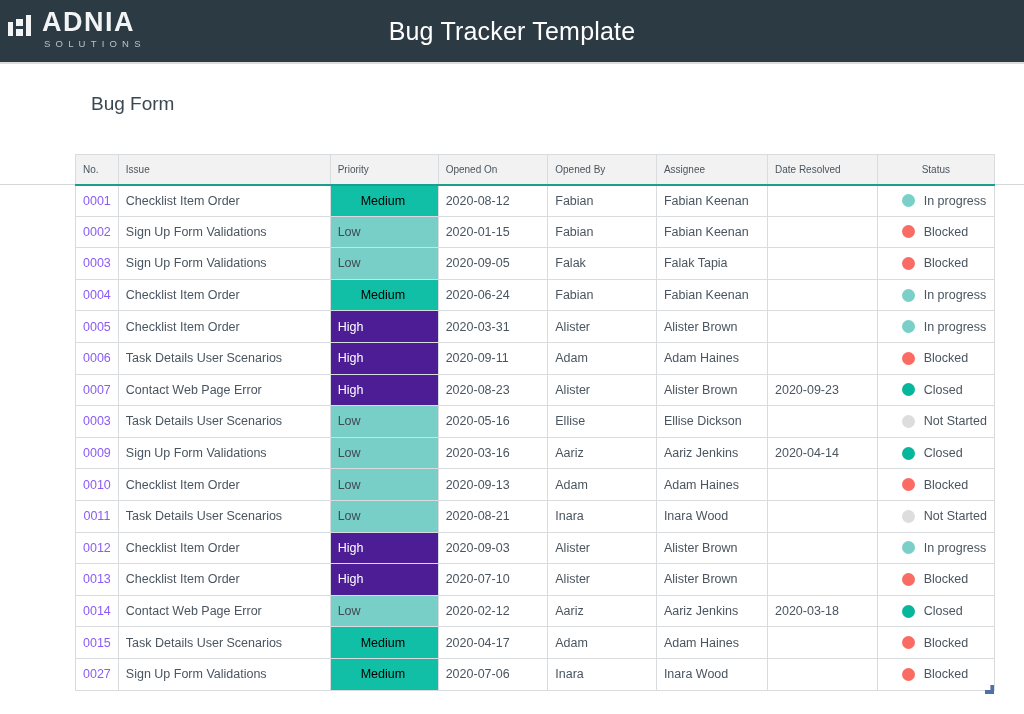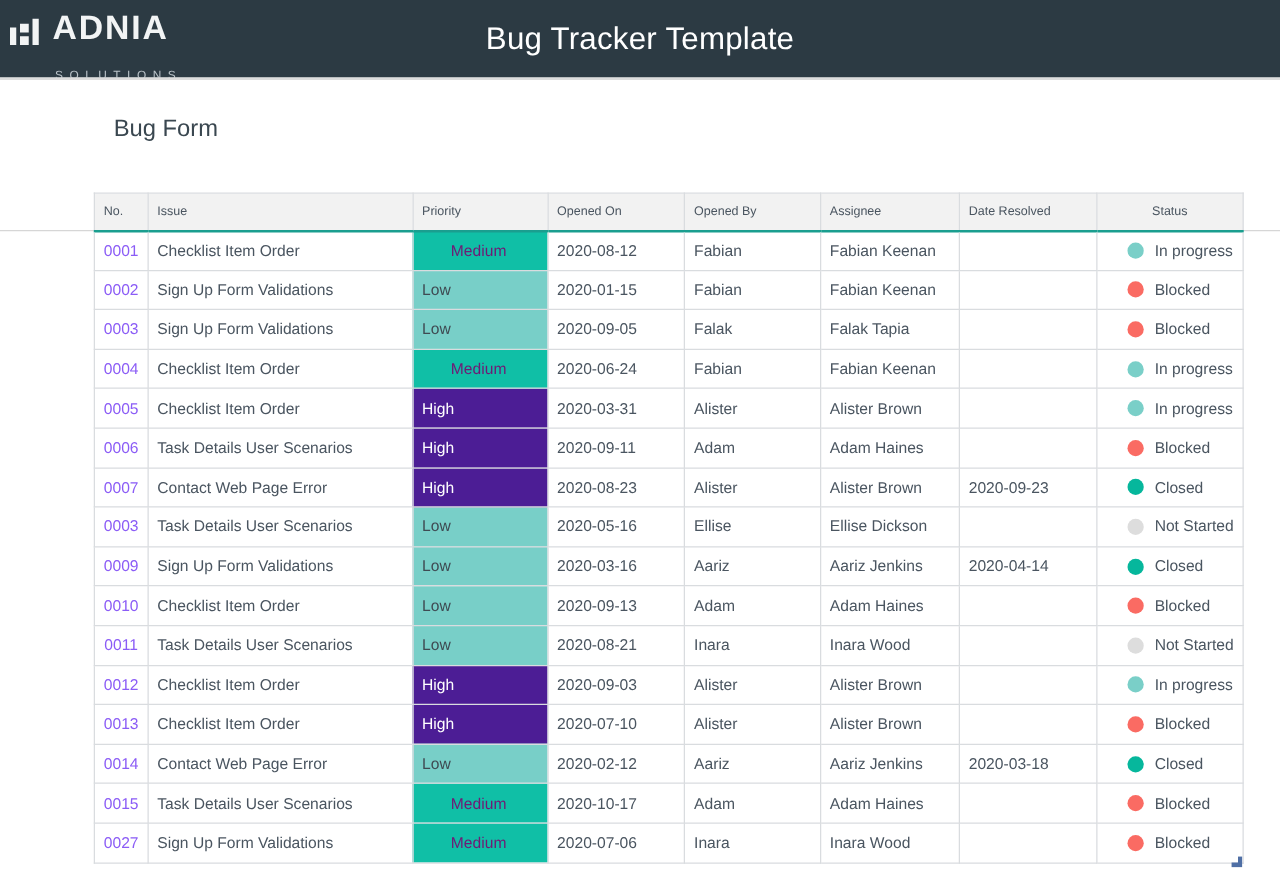--- a/index.html
+++ b/index.html
@@ -35,21 +35,21 @@
   .logo-mark .split { display: flex; flex-direction: column; gap: 3px; width: 7px; }
   .logo-mark .split i { display: block; background: #f2f4f5; height: 7px; width: 100%; }
   .logo-mark .b3 { height: 21px; }
   .logo-text { display: flex; flex-direction: column; }
   .logo-name {
     color: #f2f4f5; font-size: 27px; font-weight: bold;
     letter-spacing: 1.5px; line-height: 28px;
   }
   .logo-sub {
     color: #b9c2c8; font-size: 9.5px; letter-spacing: 5.2px;
-    line-height: 14px; margin-top: 18px; margin-left: 2px; text-align: right;
+    line-height: 14px; margin-top: 1px; margin-left: 2px; text-align: right;
   }
   .app-title {
     position: absolute; left: 0; top: 0; width: 1024px; height: 62px;
     display: flex; align-items: center; justify-content: center;
     color: #ffffff; font-size: 25px; letter-spacing: 0.2px;
   }
 
   
   .section-title {
     position: absolute; left: 75px; top: 93px;
@@ -99,21 +99,21 @@
   .c-by      { width: 112px; }
   .c-assign  { width: 112px; }
   .c-date    { width: 112px; }
   .c-status  { width: 106px; }
 
   td.c-no { text-align: center; color: #8b5cf6; }
 
   
   td.prio { font-size: 12.5px; }
   td.prio.high   { background: #4c1d95; color: #ffffff; }
-  td.prio.medium { background: #10bfa6; color: #701a75; padding-left: 30px; }
+  td.prio.medium { background: #10bfa6; color: #000000; padding-left: 30px; }
   td.prio.low    { background: #78cfc8; color: #3f4a52; }
 
   
   td.c-status { padding-left: 24px; }
   .status-cell { display: flex; align-items: center; gap: 9px; }
   .dot { width: 13px; height: 13px; border-radius: 50%; flex: 0 0 13px; }
   .dot.inprogress { background: #7acfc8; }
   .dot.blocked    { background: #fa6b63; }
   .dot.closed     { background: #06b79c; }
   .dot.notstarted { background: #dddddd; }
@@ -374,21 +374,21 @@
           <div class="status-cell">
             <span class="dot closed"></span>
             <span class="status-label">Closed</span>
           </div>
         </td>
       </tr>
       <tr>
         <td class="c-no">0015</td>
         <td class="c-issue">Task Details User Scenarios</td>
         <td class="c-prio prio medium">Medium</td>
-        <td class="c-opened">2020-10-17</td>
+        <td class="c-opened">2020-04-17</td>
         <td class="c-by">Adam</td>
         <td class="c-assign">Adam Haines</td>
         <td class="c-date"></td>
         <td class="c-status">
           <div class="status-cell">
             <span class="dot blocked"></span>
             <span class="status-label">Blocked</span>
           </div>
         </td>
       </tr>

